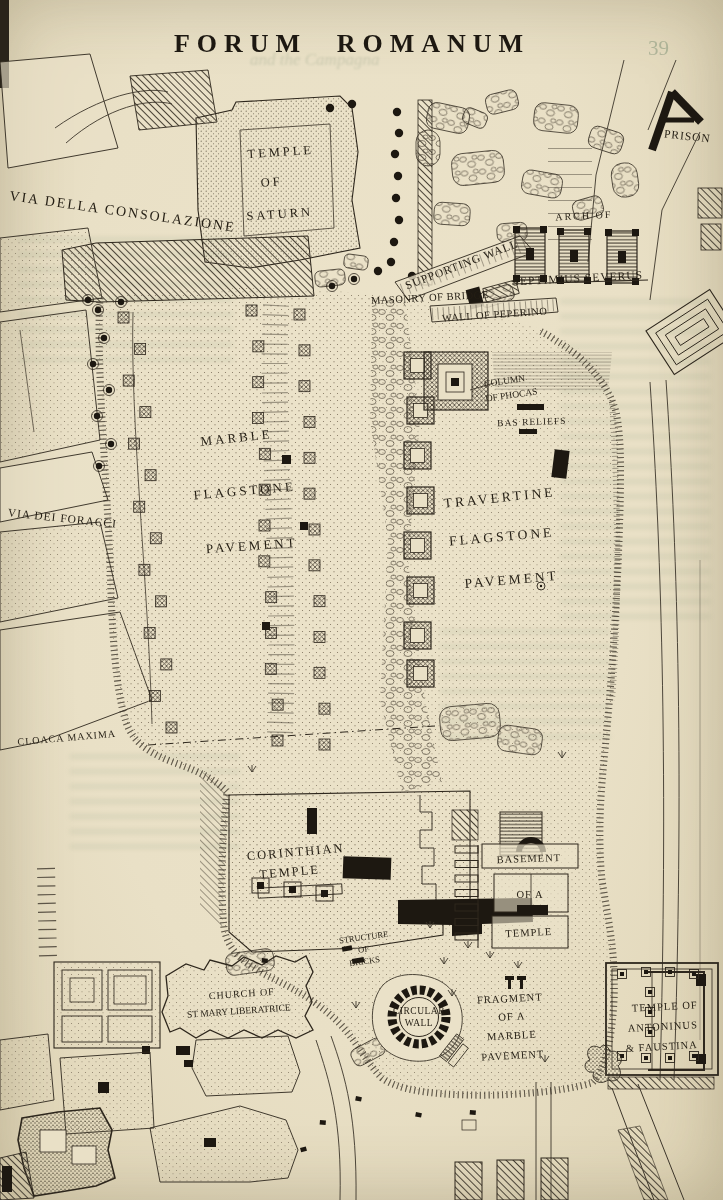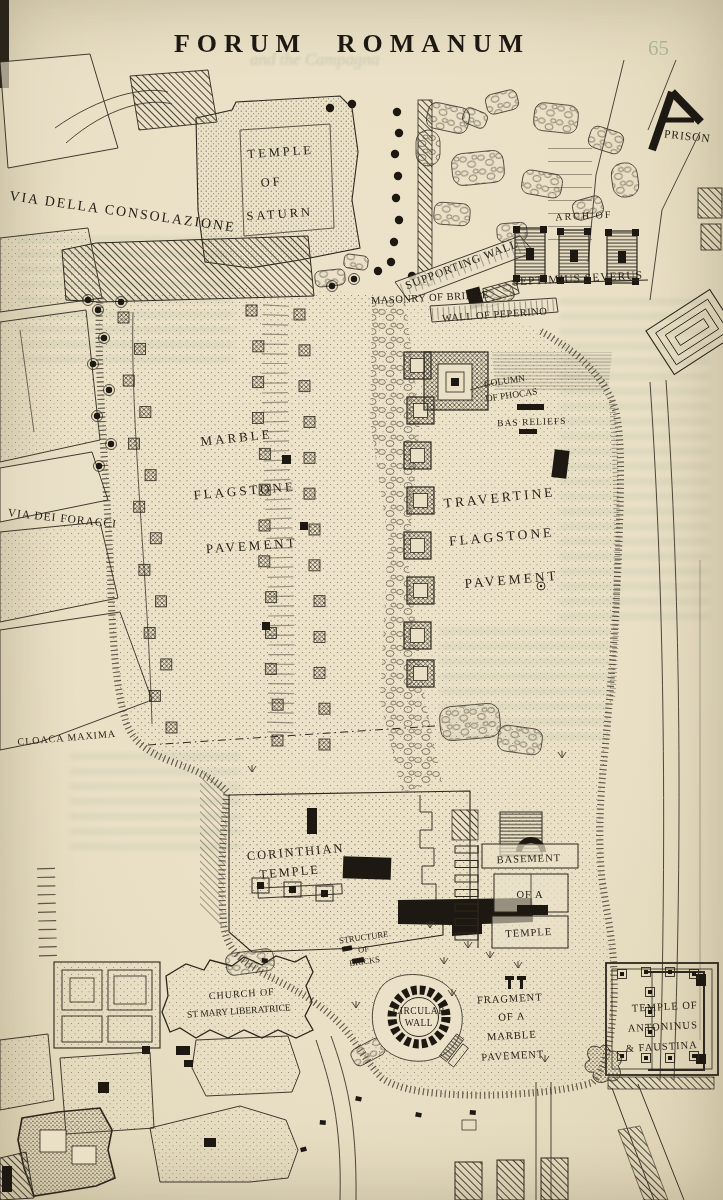--- a/index.html
+++ b/index.html
@@ -22,21 +22,21 @@
 </head>
 <body>
 
 <div class="page">
 
   <div class="smudge" style="left:18px;top:238px;width:215px;height:130px;"></div>
   <div class="smudge" style="left:560px;top:300px;width:150px;height:330px;"></div>
   <div class="smudge" style="left:70px;top:755px;width:170px;height:95px;"></div>
   <div class="smudge" style="left:440px;top:630px;width:170px;height:120px;"></div>
   <div class="ghost ghost-title" style="left:250px;top:50px;">and the Campagna</div>
-  <div class="ghost" style="left:648px;top:36px;font-size:21px;">65</div>
+  <div class="ghost" style="left:648px;top:36px;font-size:21px;">39</div>
 
   <svg id="map" width="723" height="1200" viewBox="0 0 723 1200">
     <defs>
       <pattern id="stipL" width="7" height="7" patternUnits="userSpaceOnUse">
         <circle cx="1.5" cy="1.5" r=".55" fill="#8a8069"></circle>
           <circle cx="5" cy="4.8" r=".5" fill="#8a8069"></circle>
       </pattern>
       <pattern id="stip" width="5" height="5" patternUnits="userSpaceOnUse">
         <circle cx="1.2" cy="1.2" r=".6" fill="#6f6754"></circle>
           <circle cx="3.6" cy="3.7" r=".55" fill="#6f6754"></circle>

